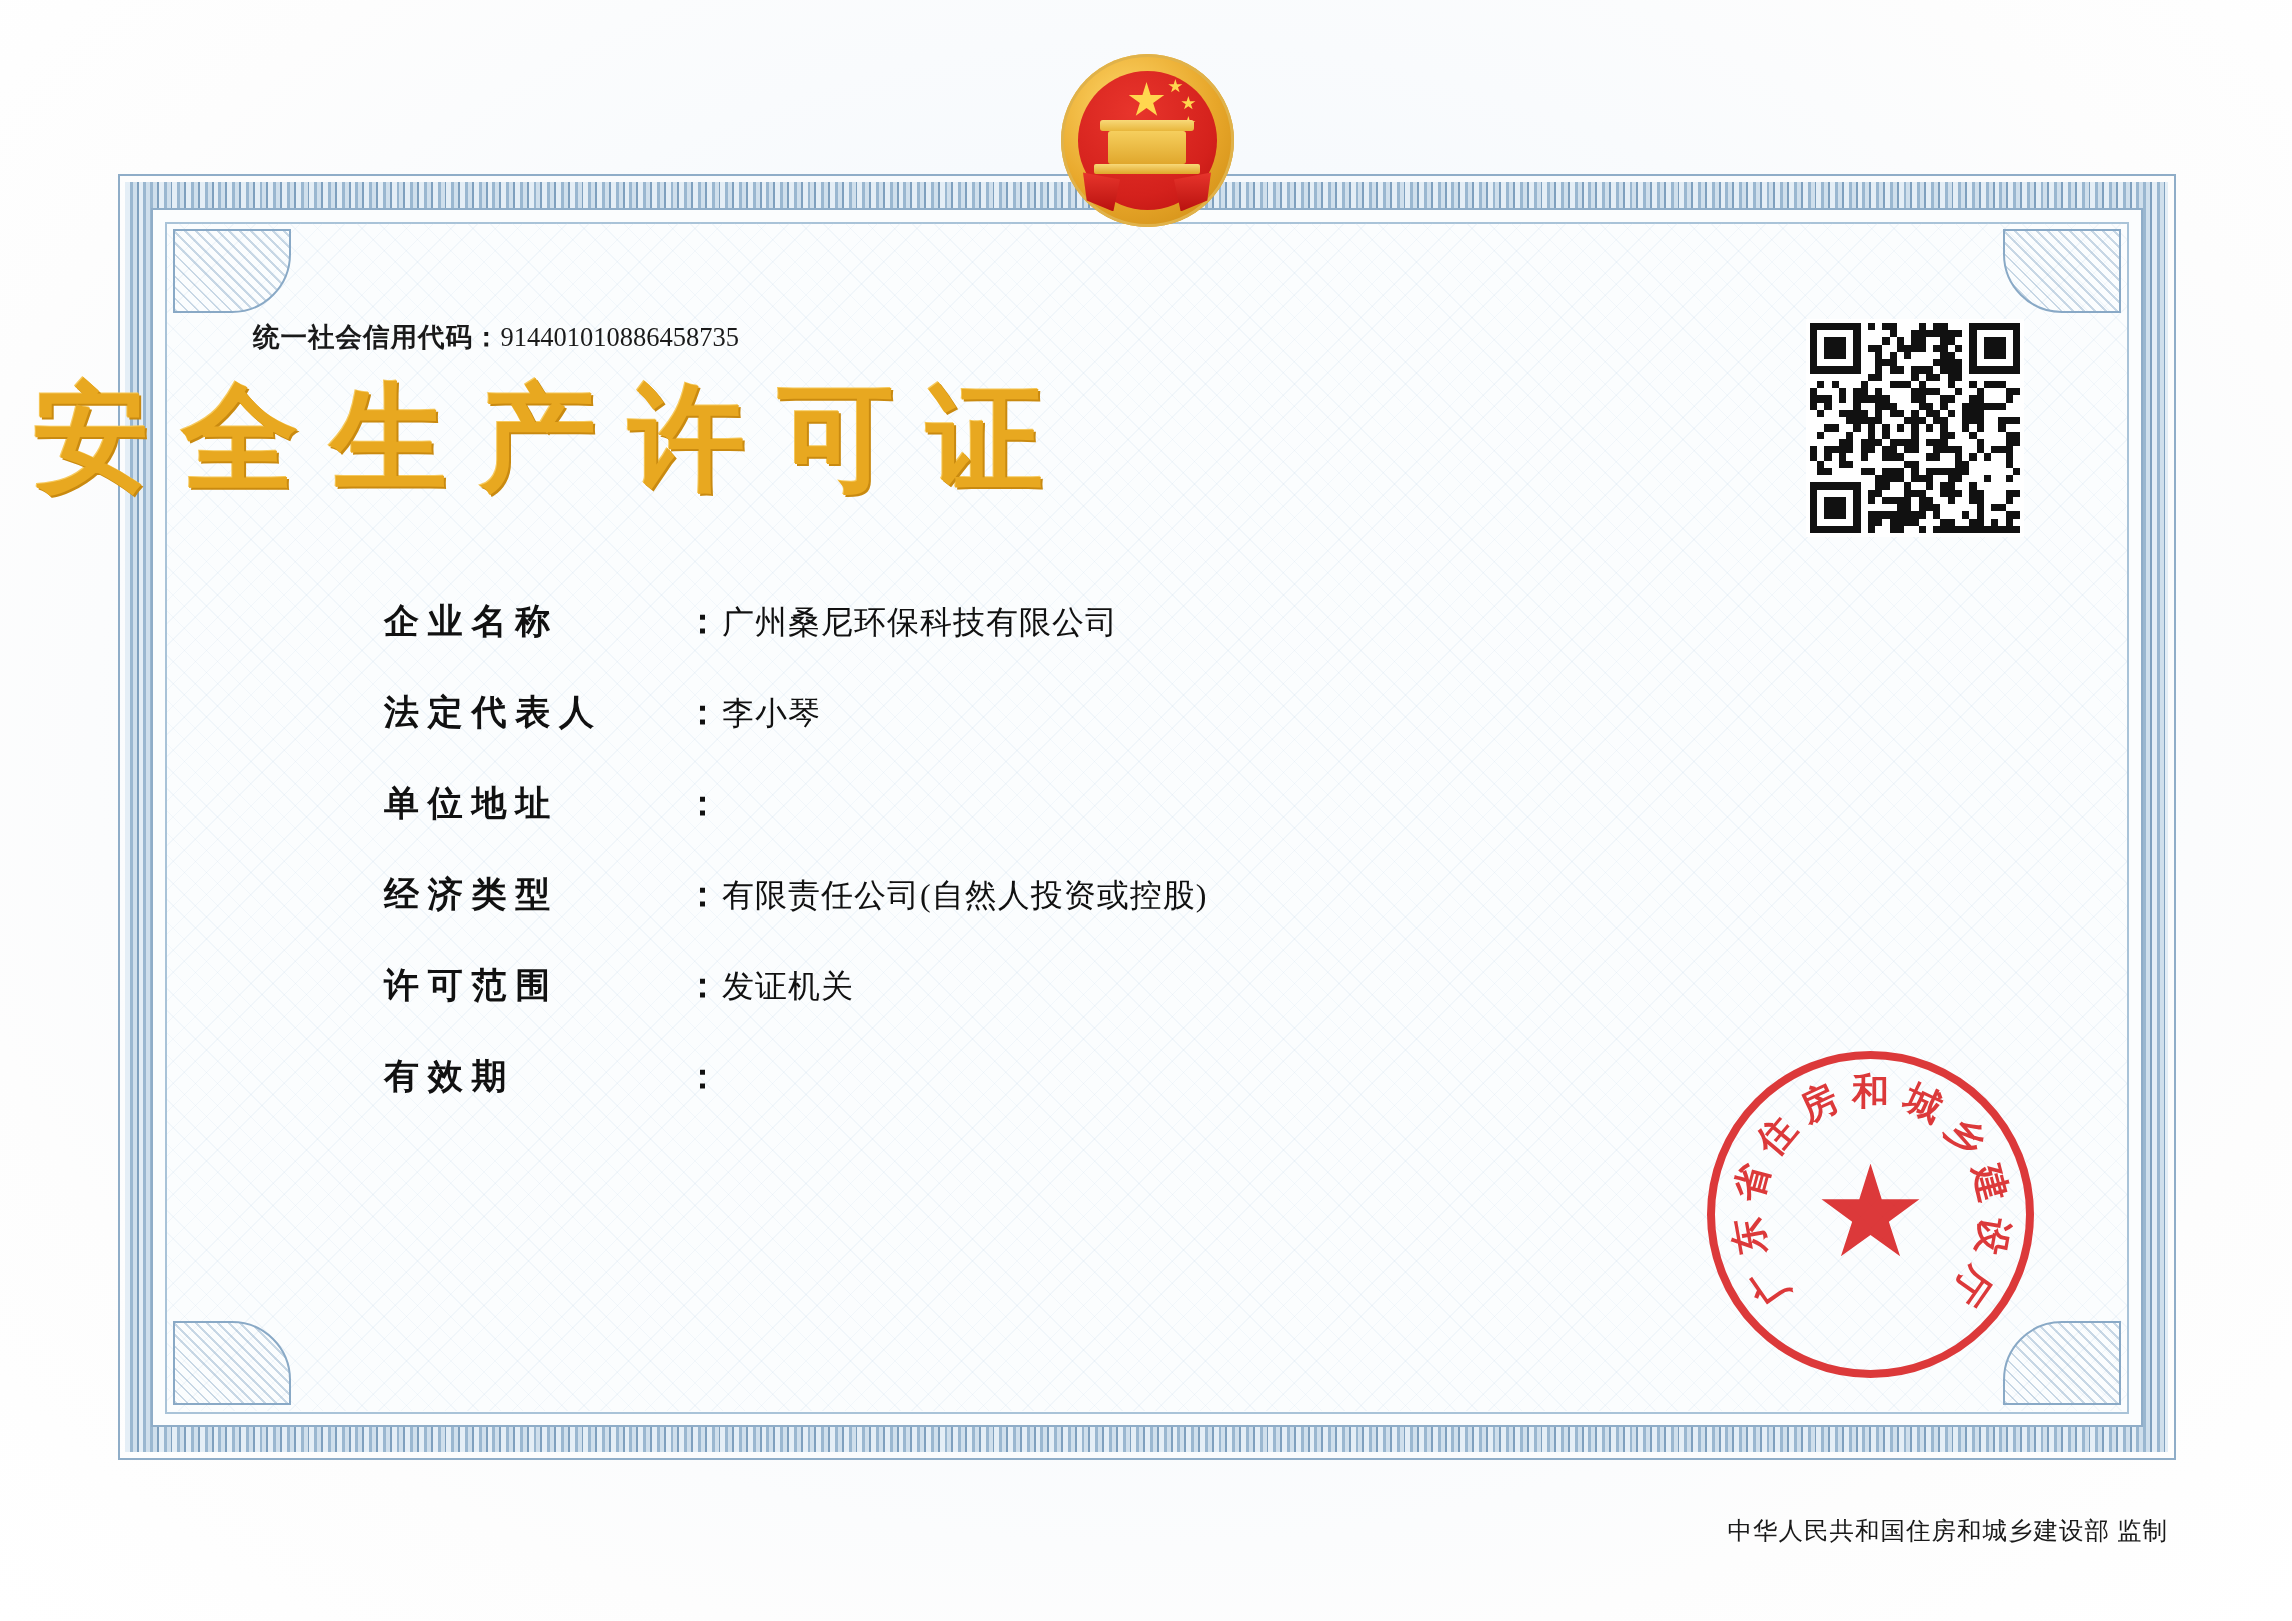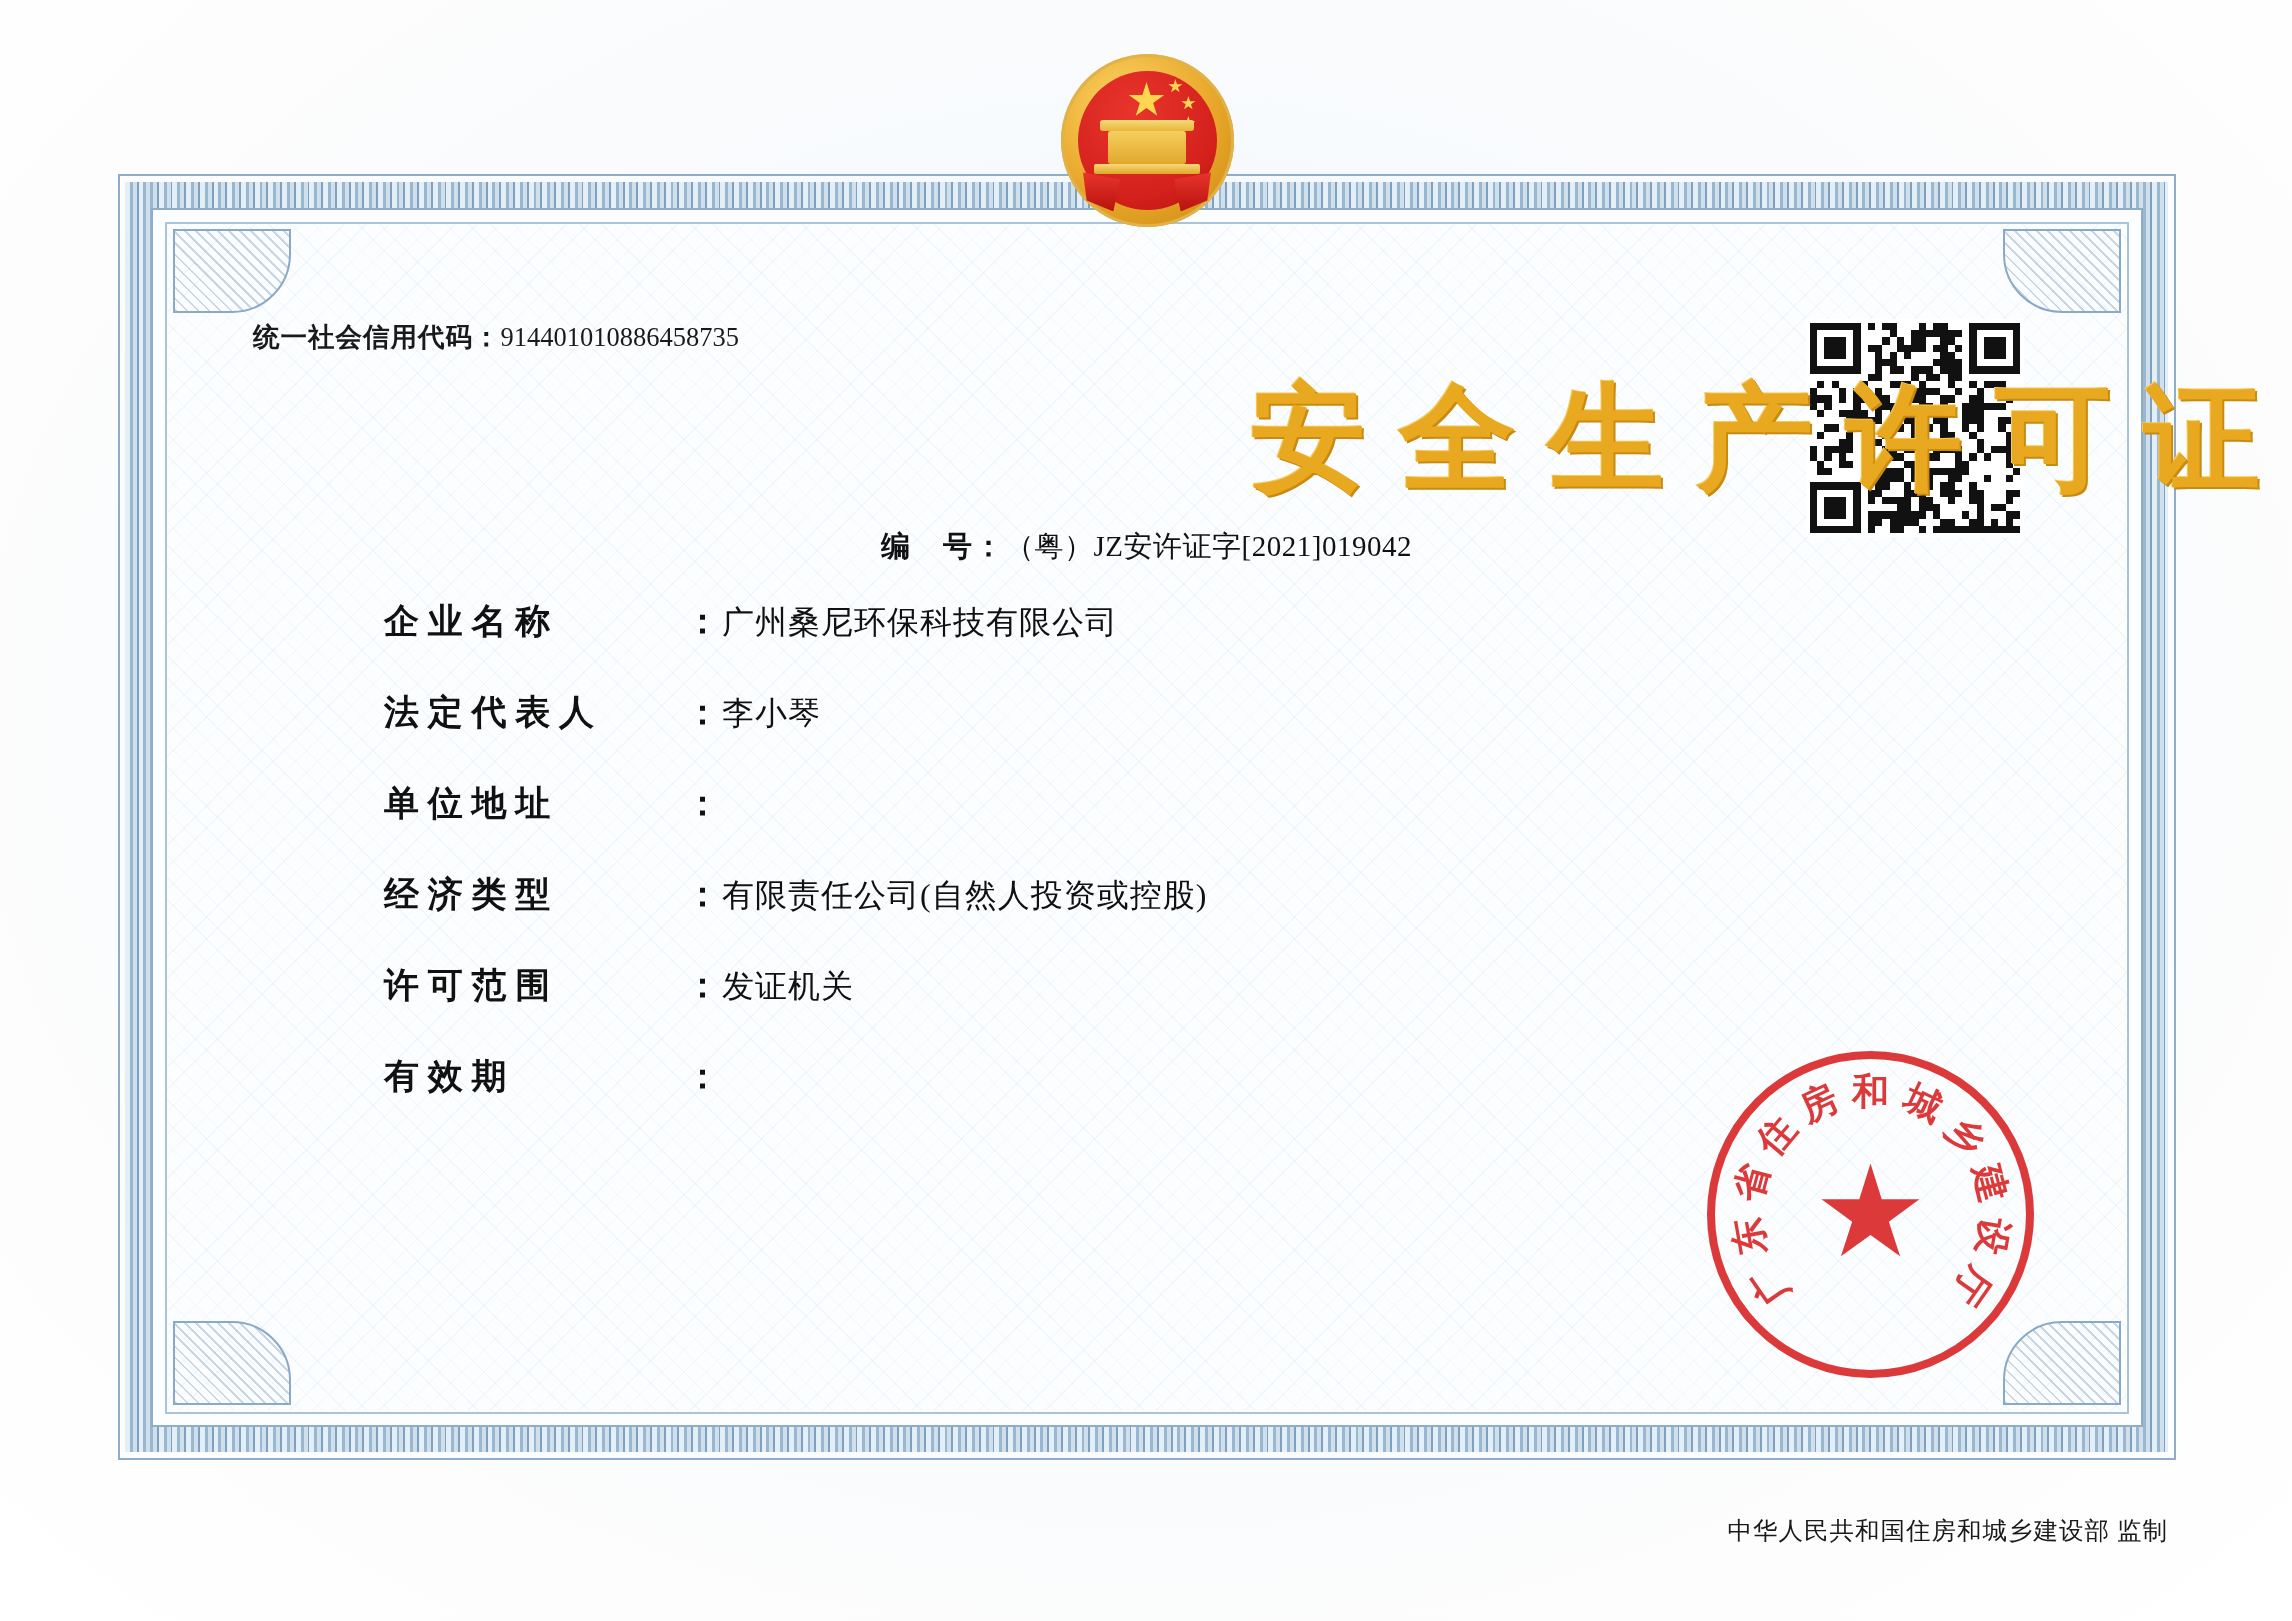--- a/index.html
+++ b/index.html
@@ -202,21 +202,21 @@
     grid-template-columns: repeat(29, 1fr);
     grid-template-rows: repeat(29, 1fr);
   }
   .qr .qr-grid i { display: block; background: #111; }
 
   
   .cert-title {
     position: absolute;
     left: 0; right: 0;
     top: 361px;
-    text-align: right;
+    text-align: left;
     font-family: "Liberation Sans", sans-serif;
     font-weight: bold;
     font-size: 116px;
     letter-spacing: 33px;
     text-indent: 33px;
     color: #e8a820;
     text-shadow:
       2px 2px 0 #c98a10,
       -1px -1px 0 #f6c95c;
   }
@@ -1220,23 +1220,20 @@
         <i></i>
         <i></i>
         <i></i>
         <i></i>
         <i></i>
       </div>
   </div>
 
   <div class="cert-title">安全生产许可证</div>
 
-  <div class="cert-no">
-    <span class="label">编　号：</span><span class="value">（粤）JZ安许证字[2021]019042</span>
-  </div>
 
   <div class="fields">
     <div class="row">
       <div class="label">
           <span class="chars">企 业 名 称</span>
           <span class="colon">：</span>
         </div>
       <div class="value">广州桑尼环保科技有限公司</div>
     </div>
     <div class="row">

